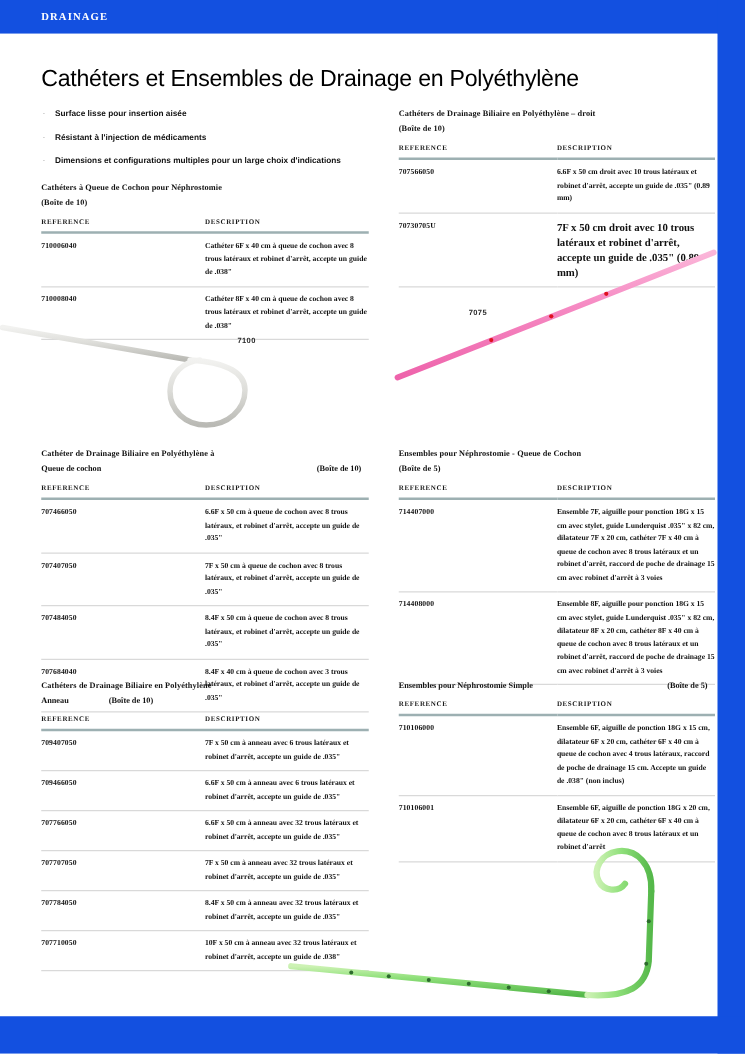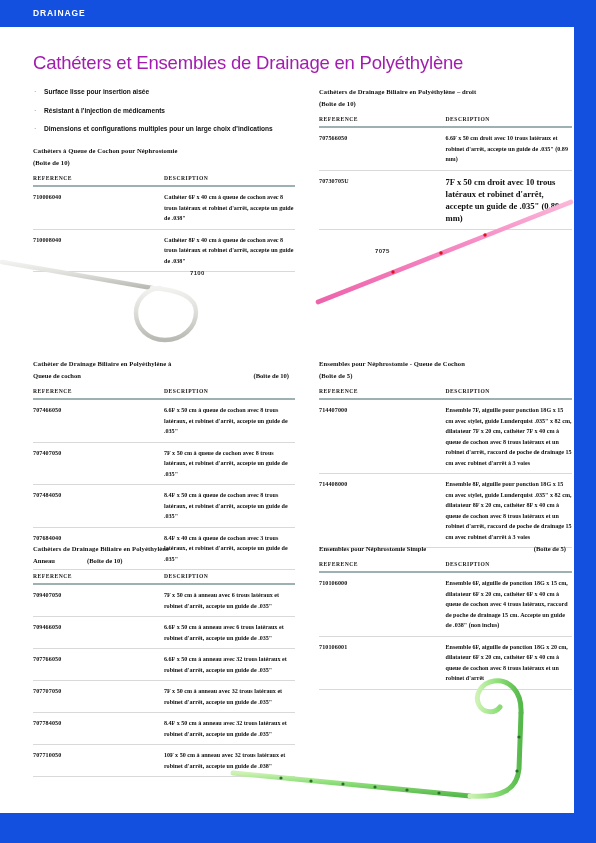--- a/index.html
+++ b/index.html
@@ -8,40 +8,40 @@
     font-family:"Liberation Sans", sans-serif;
     color:#1a1a1a;
   }
   
   .top-bar{
     position:absolute;left:0;top:0;width:596px;height:27px;
     background:#1350e0;
   }
   .top-bar-label{
     position:absolute;left:33px;top:8px;
-    font-size:8.5px;font-weight:bold;letter-spacing:.9px;color:#ffffff;
+    font-size:8.5px;font-weight:bold;letter-spacing:.9px;color:#ffffff;font-family:Liberation Serif, serif;
   }
   .bottom-bar{
     position:absolute;left:0;top:813px;width:596px;height:30px;
     background:#1350e0;
   }
   .page-num{
     position:absolute;left:38px;top:822px;
     font-size:8px;font-weight:bold;color:#ffffff;letter-spacing:.4px;margin-top:23px;
   }
   .right-strip{
     position:absolute;right:0;top:0;width:22px;height:843px;background:#1350e0;
   }
   .page-body{
     position:absolute;left:0;top:27px;width:574px;height:786px;background:#ffffff;
   }
   
   .page-title{
     position:absolute;left:33px;top:52px;
-    font-size:18.5px;font-weight:normal;color:#a21caf;
+    font-size:18.5px;font-weight:normal;color:#000000;
     letter-spacing:-.2px;white-space:nowrap;
   }
   
   .bullets{position:absolute;left:34px;top:86px;width:250px;}
   .bullet-row{display:flex;align-items:flex-start;margin-bottom:7.5px;}
   .bullet-dot{
     width:10px;flex:0 0 10px;color:#8d8d8d;font-size:7px;line-height:11px;
   }
   .bullet-text{
     font-size:6.6px;font-weight:bold;line-height:11px;color:#111;

